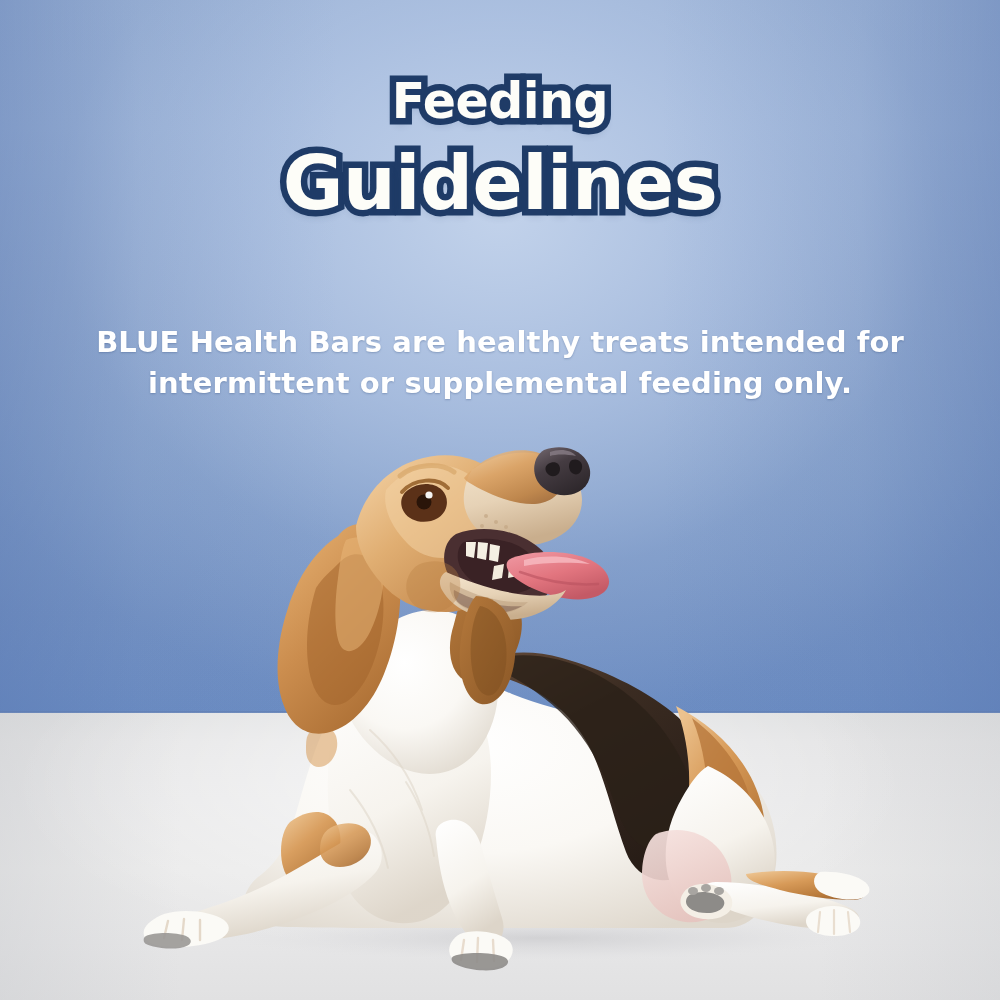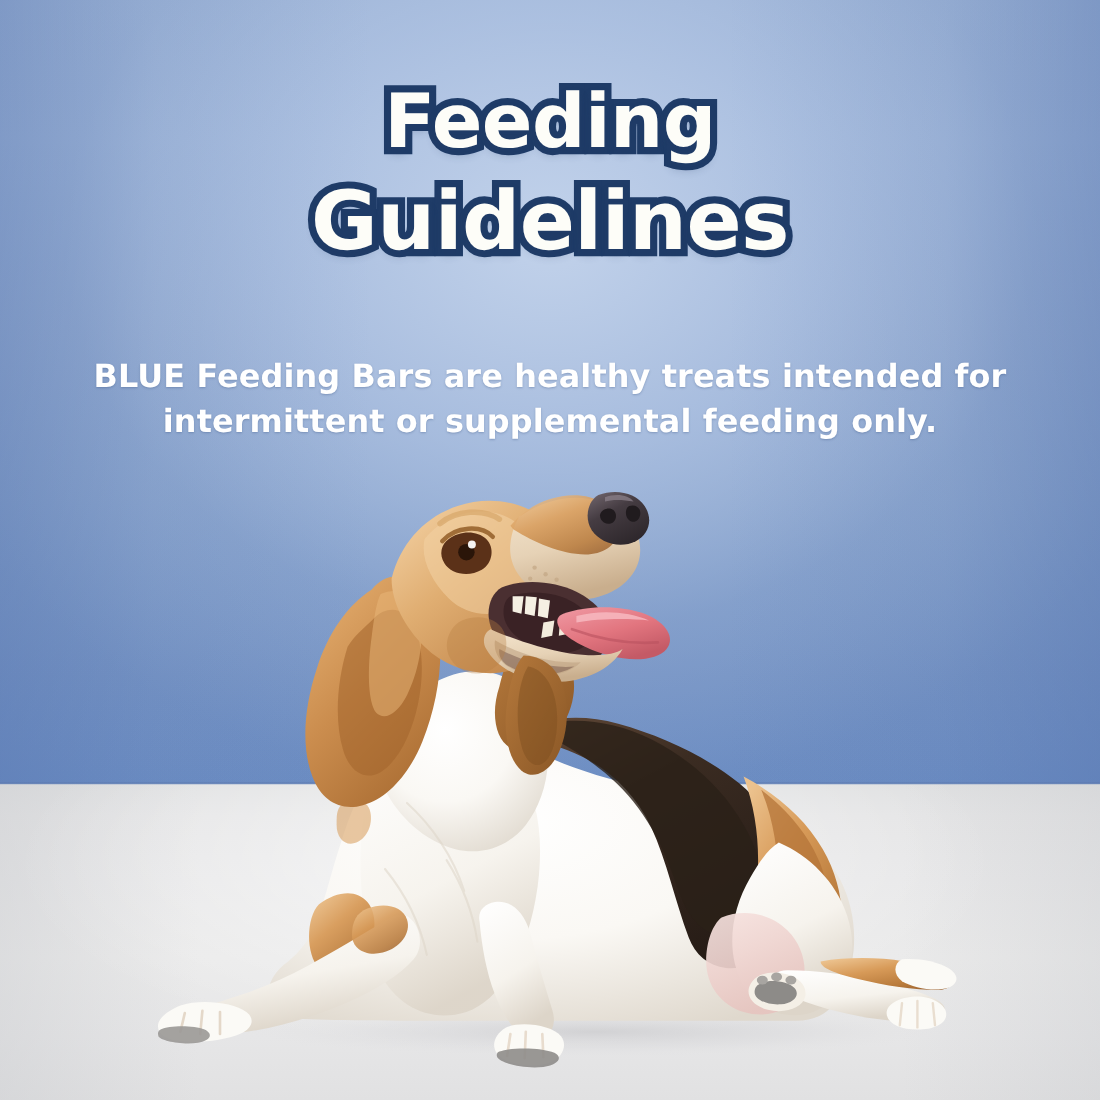--- a/index.html
+++ b/index.html
@@ -51,21 +51,21 @@
   
   .headline{
     position:absolute;left:0;top:78px;width:1000px;
     text-align:center;
     pointer-events:none;
   }
   .headline .line{
     display:block;
     font-family:"DejaVu Sans",sans-serif;
     font-weight:bold;
-    font-size:68px;
+    font-size:49px;
     line-height:0.99;
     letter-spacing:-0.5px;
     color:#fdfdf8;
     -webkit-text-stroke:13px #1f3c68;
     paint-order:stroke fill;
     text-shadow:
       0 3px 0 rgba(31,60,104,0.55),
       0 5px 9px rgba(35,60,100,0.30);
   }
   .headline .line.l2{ font-size:74px; margin-top:20px; }
@@ -101,21 +101,21 @@
   <div class="wall-vignette"></div>
   <div class="horizon-line"></div>
   <div class="floor"></div>
   <div class="floor-sheen"></div>
 
   <div class="headline">
     <span class="line l1">Feeding</span>
     <span class="line l2">Guidelines</span>
   </div>
 
-  <div class="subtitle">BLUE Feeding Bars are healthy treats intended for intermittent or supplemental feeding only.</div>
+  <div class="subtitle">BLUE Health Bars are healthy treats intended for intermittent or supplemental feeding only.</div>
 
   <div class="dog">
     <svg viewBox="0 0 760 545" xmlns="http://www.w3.org/2000/svg">
       <defs>
         <radialGradient id="gWhite" cx="40%" cy="32%" r="78%">
           <stop offset="0%" stop-color="#ffffff"></stop>
           <stop offset="52%" stop-color="#faf8f4"></stop>
           <stop offset="100%" stop-color="#dfd8cd"></stop>
         </radialGradient>
         <linearGradient id="gWhite2" x1="0" y1="0" x2="0.35" y2="1">

